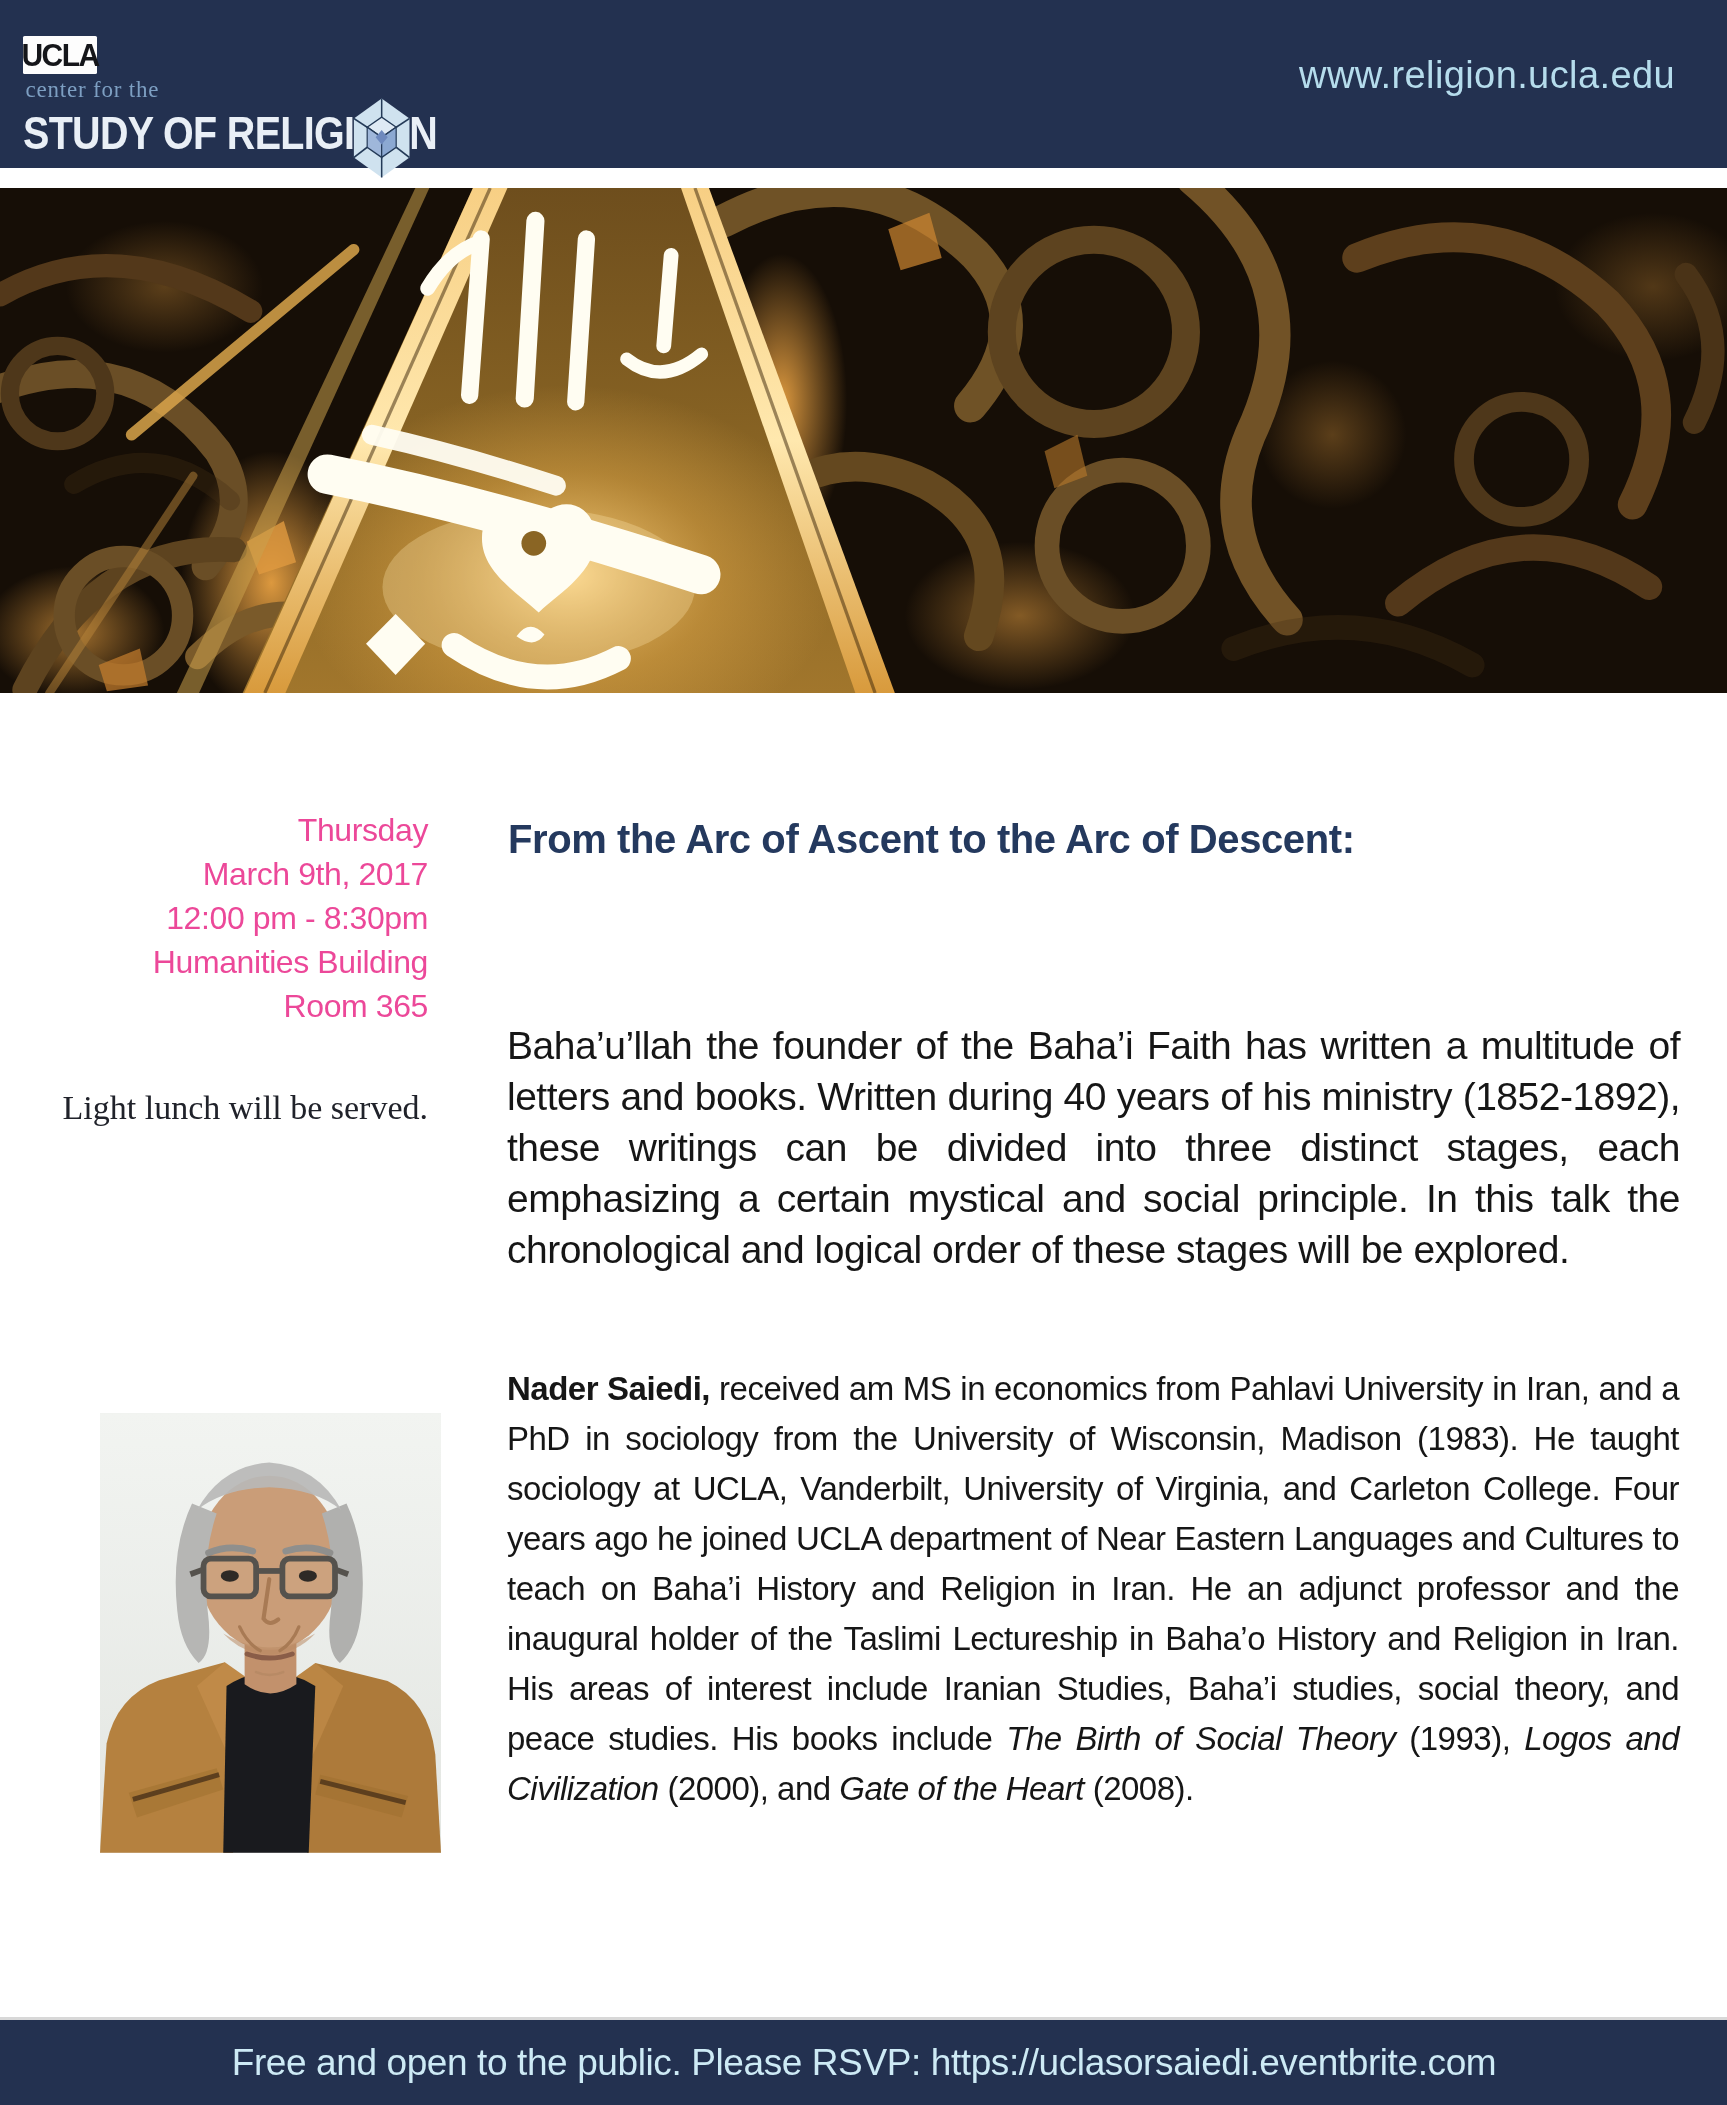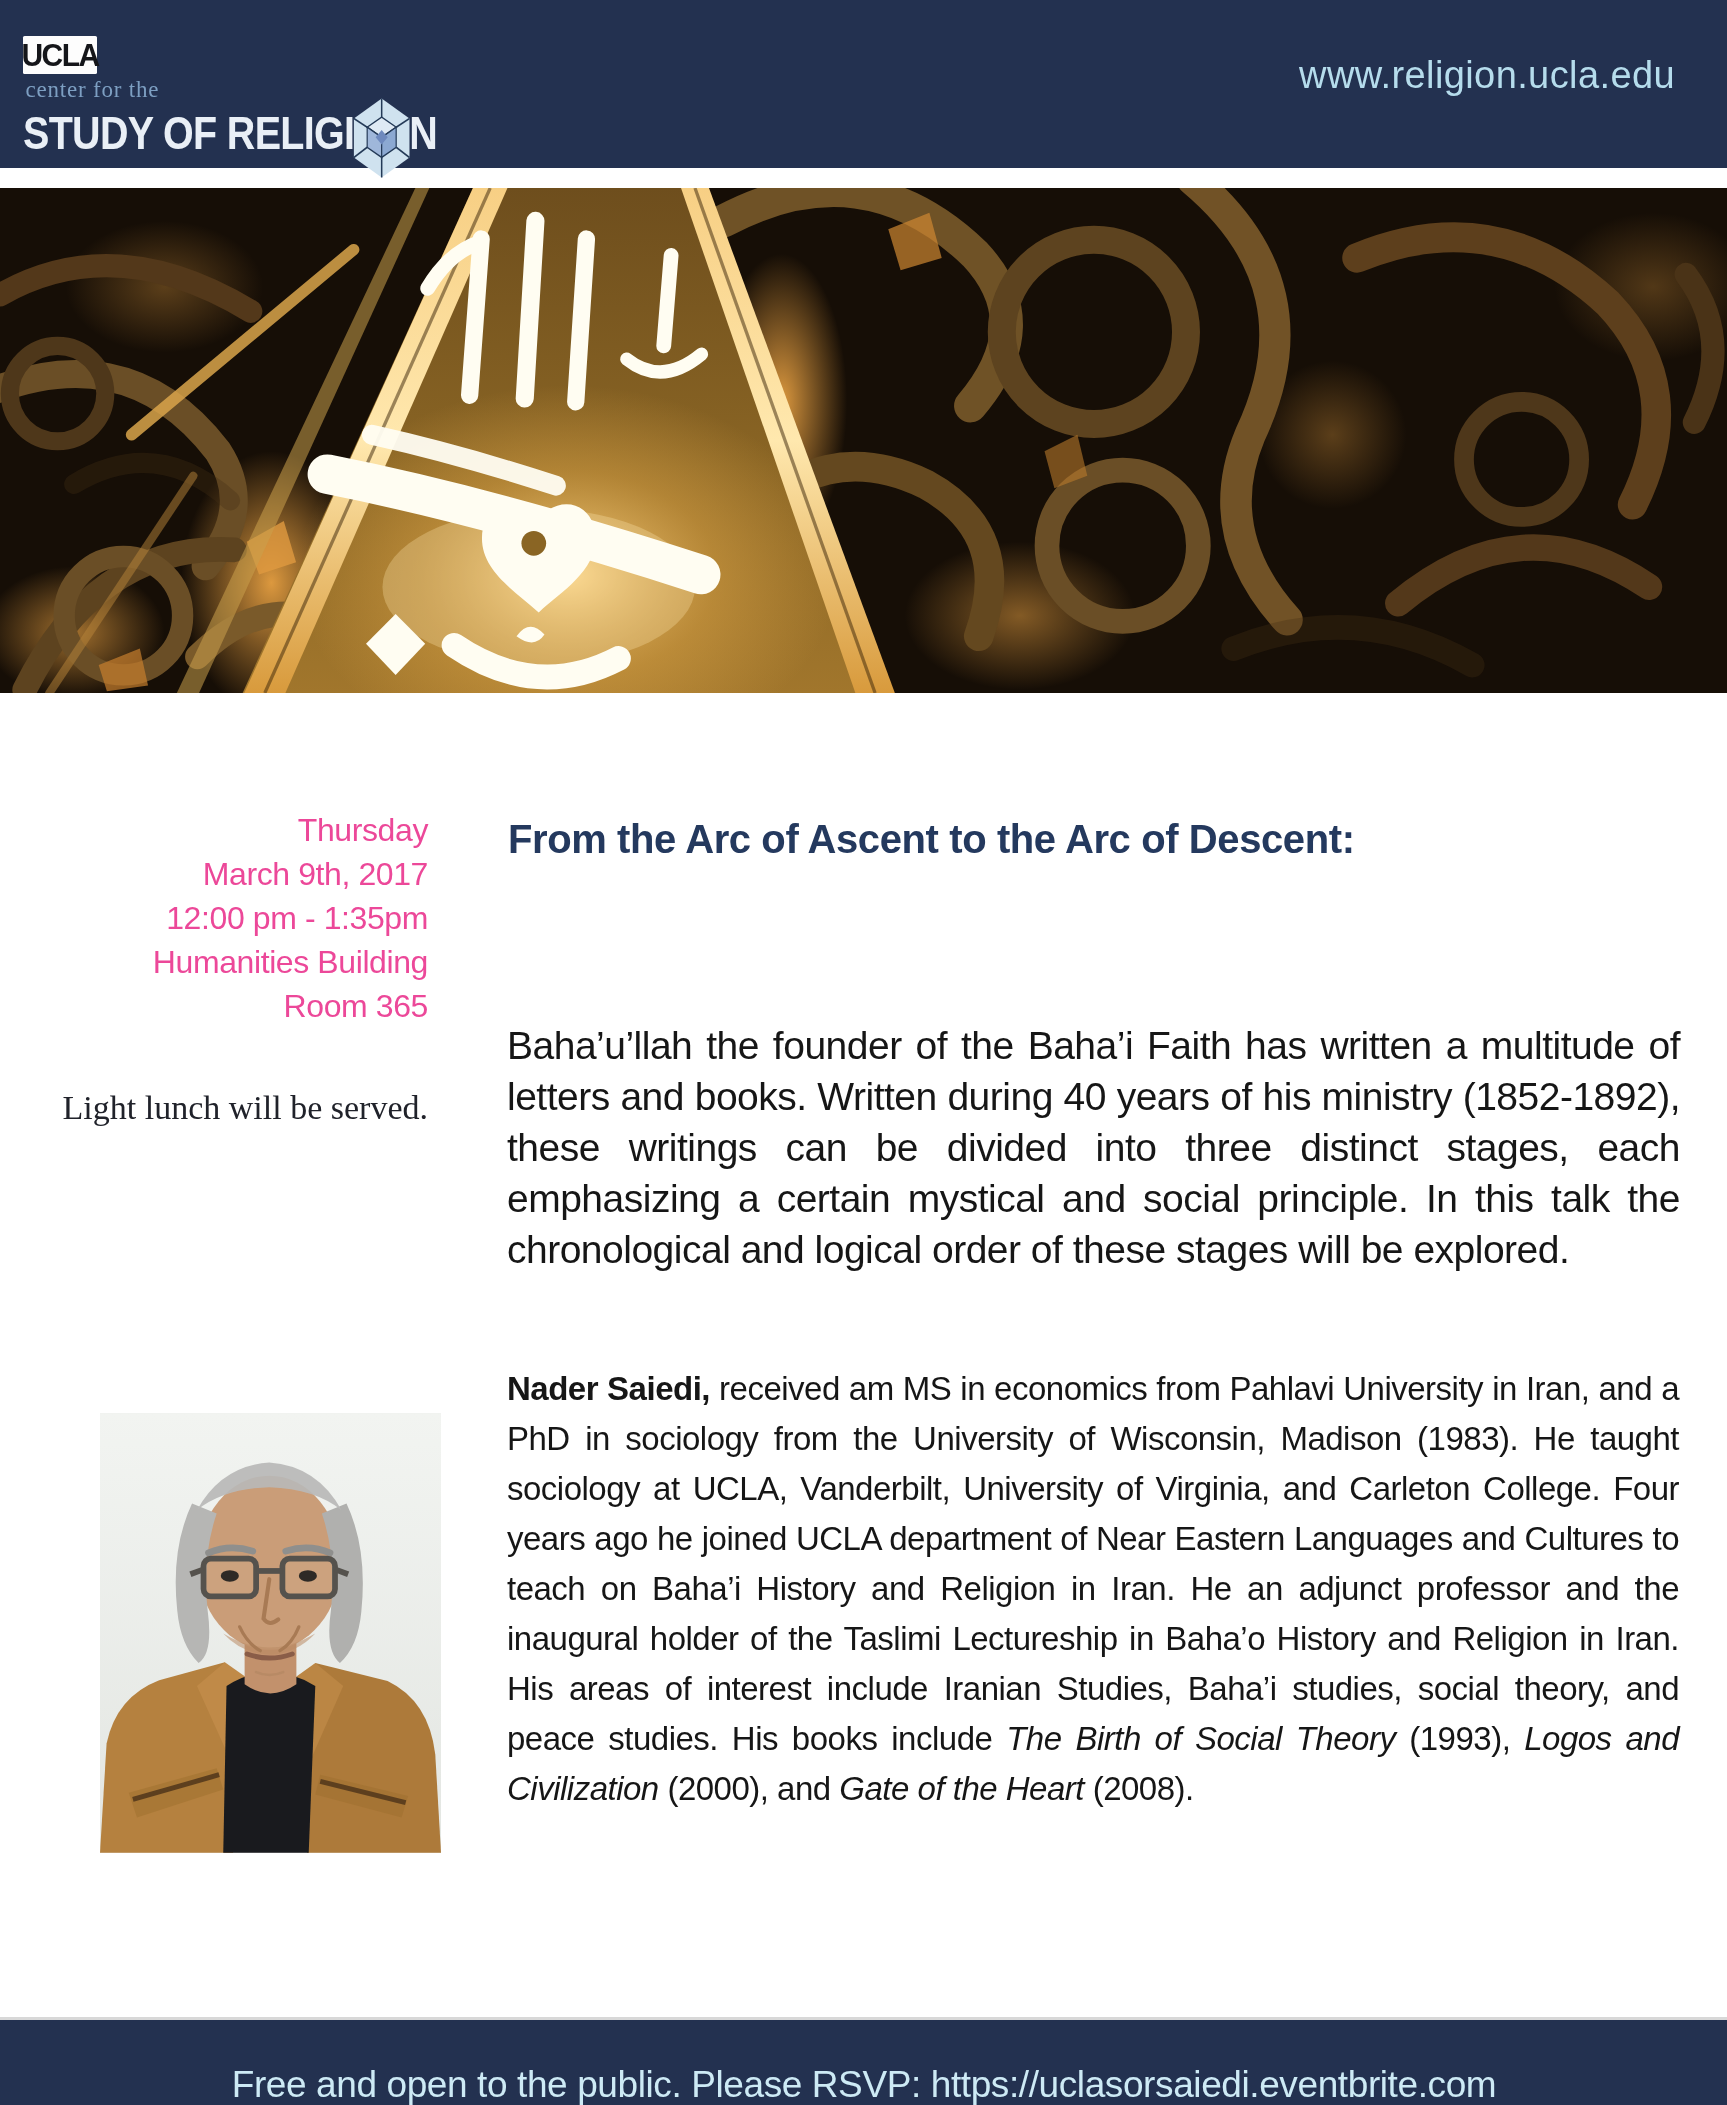--- a/index.html
+++ b/index.html
@@ -59,21 +59,21 @@
     color:#161616;text-align:justify;letter-spacing:-0.5px;hyphens:auto;
   }
   .portrait{
     position:absolute;left:100px;top:1413px;width:341px;height:440px;overflow:hidden;
     background:#eef0ed;
   }
   
   .footer{
     position:absolute;left:0;top:2017px;width:1728px;height:89px;background:#233150;
     border-top:3.3px solid #d8d8d8;box-sizing:border-box;
-    display:flex;align-items:flex-end;justify-content:center;
+    display:flex;align-items:center;justify-content:center;
   }
   .footer-text{font-size:37px;color:#cdeaf5;letter-spacing:-0.4px;}
 </style>
 </head>
 <body>
 
 <div class="page">
 
   <div class="header">
     <div class="ucla-box">
@@ -197,21 +197,21 @@
 
         <path d="M 552 556 Q 652 624 752 572" stroke-width="30"></path>
         <path d="M 628 545 q 16 -22 34 -2 q -12 18 -34 2" fill="#fffdf2" stroke="none"></path>
       </g>
     </svg>
   </div>
 
   <div class="info-block">
     <div>Thursday</div>
     <div>March 9th, 2017</div>
-    <div>12:00 pm - 1:35pm</div>
+    <div>12:00 pm - 8:30pm</div>
     <div>Humanities Building</div>
     <div>Room 365</div>
   </div>
   <div class="lunch-note">Light lunch will be served.</div>
 
   <div class="talk-title">From the Arc of Ascent to the Arc of Descent:</div>
   <div class="abstract">Baha’u’llah the founder of the Baha’i Faith has written a multitude of letters and books. Written during 40 years of his ministry (1852-1892), these writings can be divided into three distinct stages, each emphasizing a certain mystical and social principle. In this talk the chronological and logical order of these stages will be explored.</div>
 
   <div class="portrait">
     <svg width="341" height="440" viewBox="0 0 415 535" aria-hidden="true">

